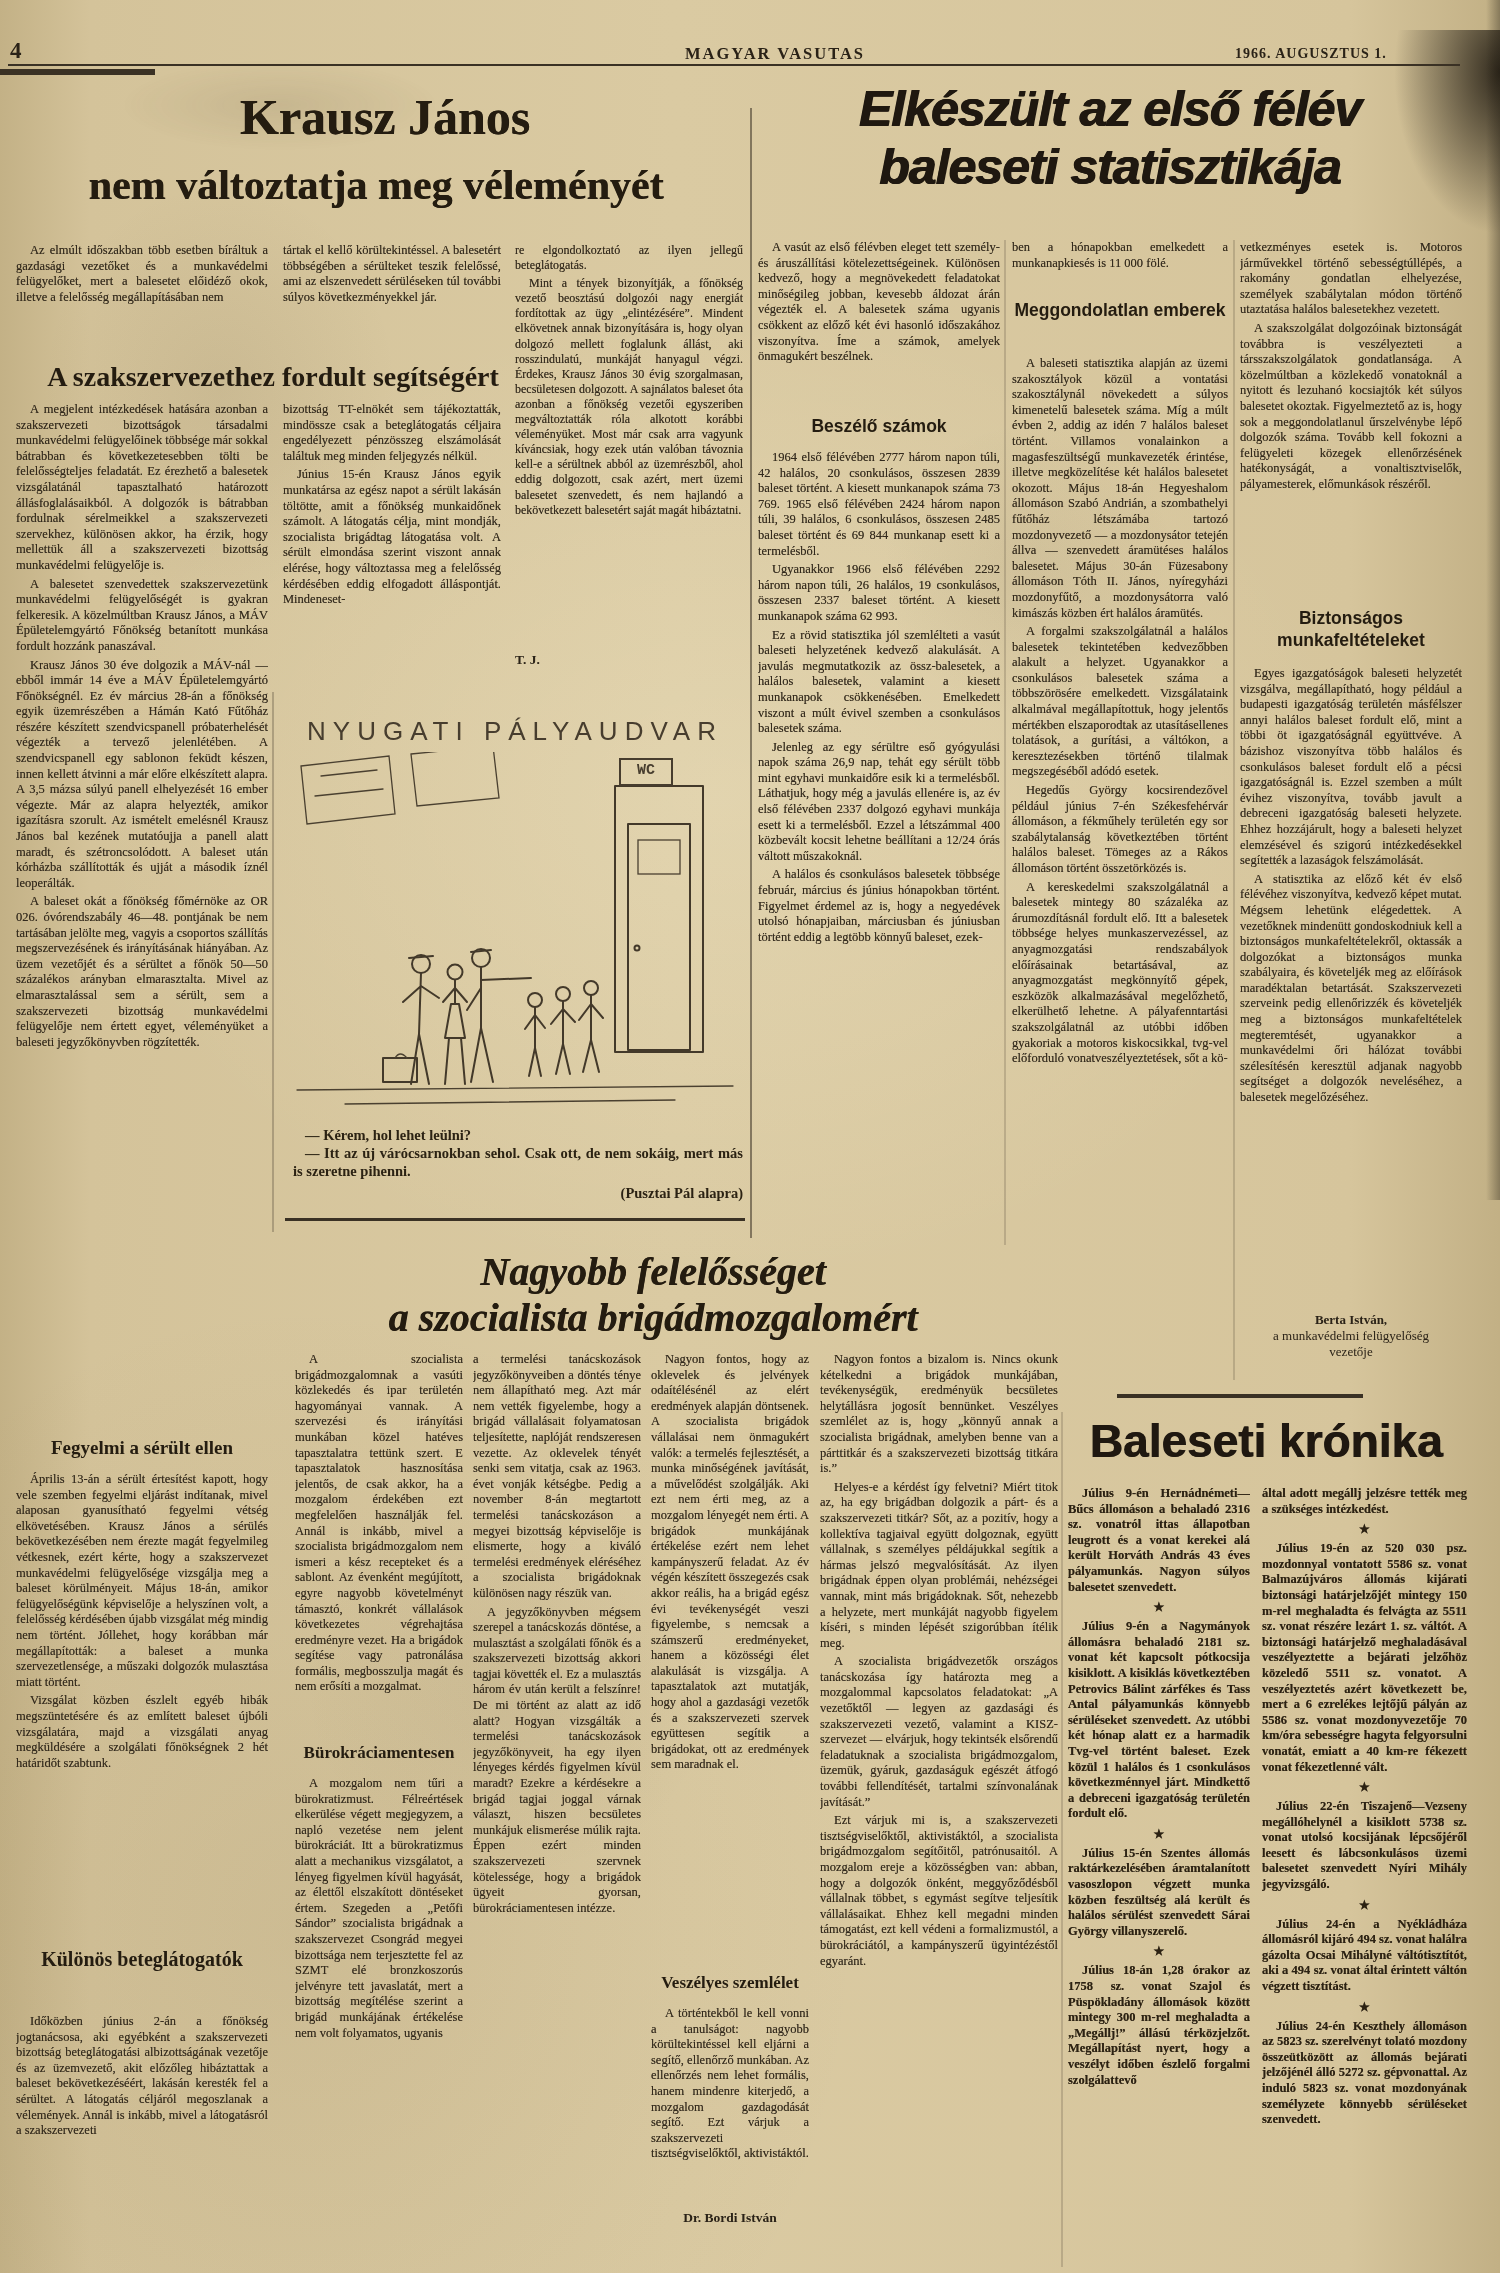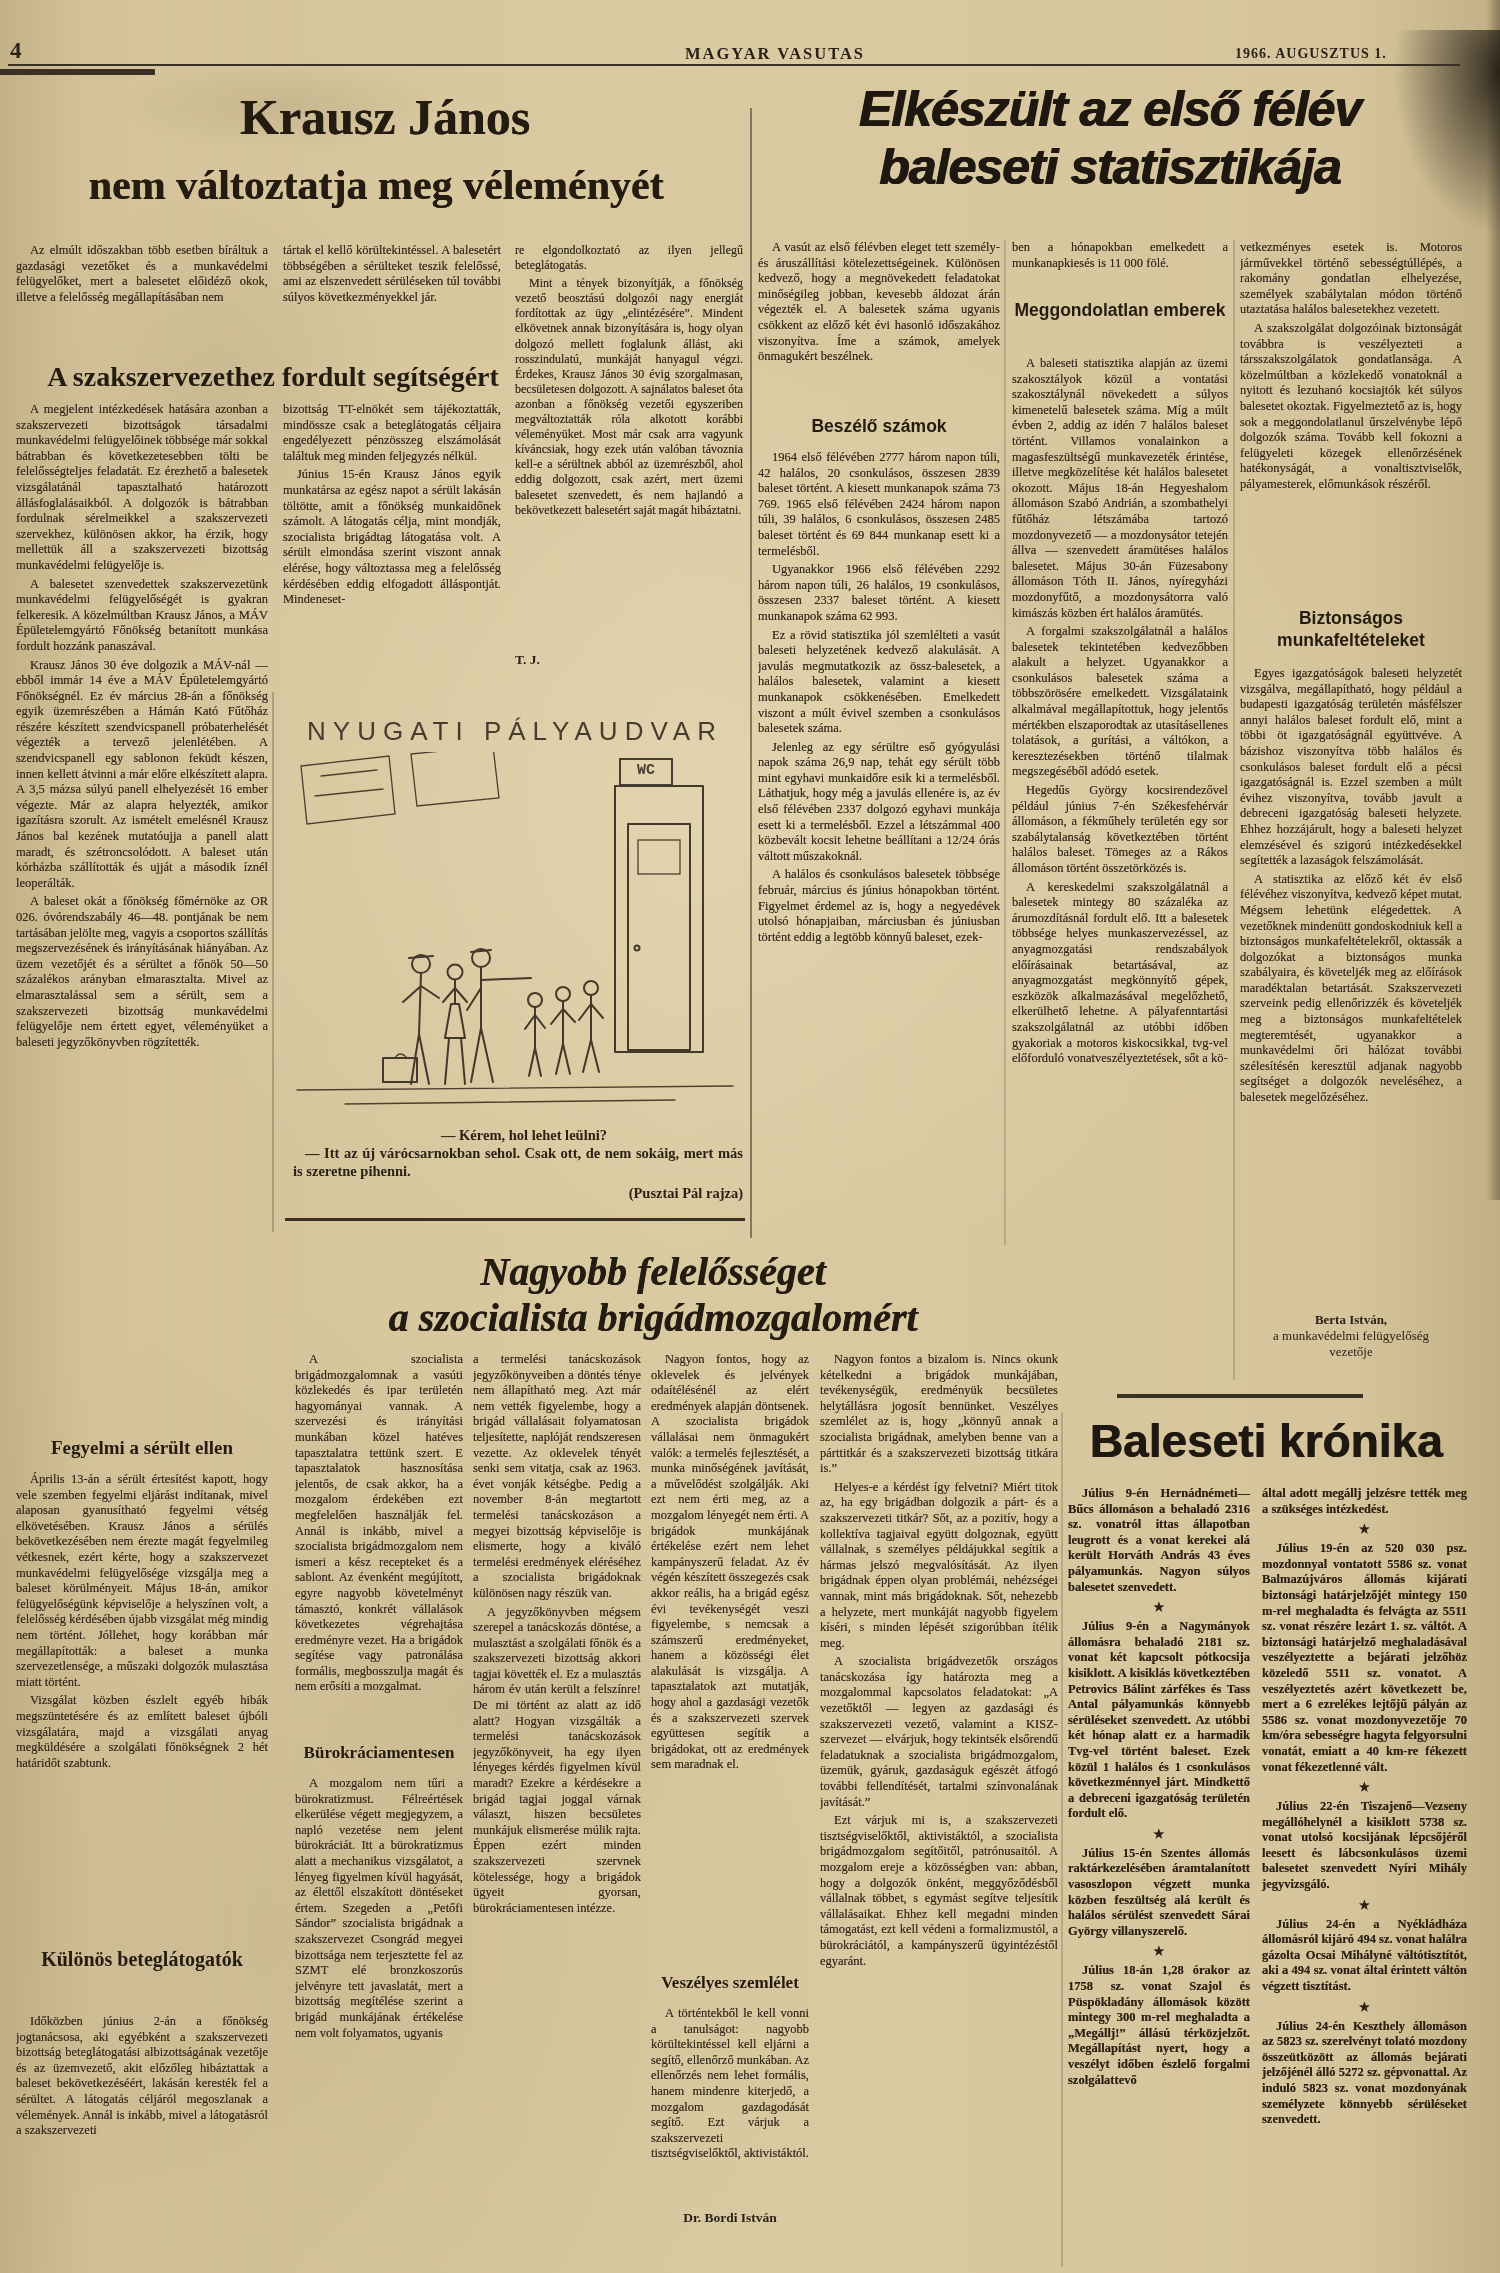--- a/index.html
+++ b/index.html
@@ -150,23 +150,23 @@
         <path class="ln" d="M164 286 L160 332 M176 286 L180 332"></path>
       </g>
 
       <path class="ln-thin" d="M12 338 L448 334"></path>
       <path class="ln-thin" d="M60 352 L390 348"></path>
     </svg>
   </div>
   <div class="abs wc-box" style="left:619px;top:758px;width:50px;height:24px;">WC</div>
 
   <div class="abs" style="left:293px;top:1126px;width:450px;">
-    <div class="caption" style="text-indent:12px;text-align:center;">— Kérem, hol lehet leülni?</div>
+    <div class="caption" style="text-indent:12px;">— Kérem, hol lehet leülni?</div>
     <div class="caption" style="text-indent:12px;text-align:justify;">— Itt az új várócsarnokban sehol. Csak ott, de nem sokáig, mert más is szeretne pihenni.</div>
-    <div class="caption" style="text-align:right;margin-top:4px;">(Pusztai Pál rajza)</div>
+    <div class="caption" style="text-align:right;margin-top:4px;">(Pusztai Pál alapra)</div>
   </div>
   <div class="abs rule" style="left:285px;top:1218px;width:460px;height:3px;"></div>
 
   <div class="abs title-sans-italic" style="left:788px;top:80px;width:644px;font-size:50px;">Elkészült az első félév</div>
   <div class="abs title-sans-italic" style="left:788px;top:138px;width:644px;font-size:50px;">baleseti statisztikája</div>
 
   <div class="col" style="left:758px;top:240px;width:242px;height:172px;">
     <div class="p">A vasút az első félévben eleget tett személy- és áruszállítási kötelezettségeinek. Különösen kedvező, hogy a megnövekedett feladatokat minőségileg jobban, kevesebb áldozat árán végezték el. A balesetek száma ugyanis csökkent az előző két évi hasonló időszakához viszonyítva. Íme a számok, amelyek önmagukért beszélnek.</div>
   </div>
   <div class="abs subhead-sans" style="left:758px;top:416px;width:242px;">Beszélő számok</div>

